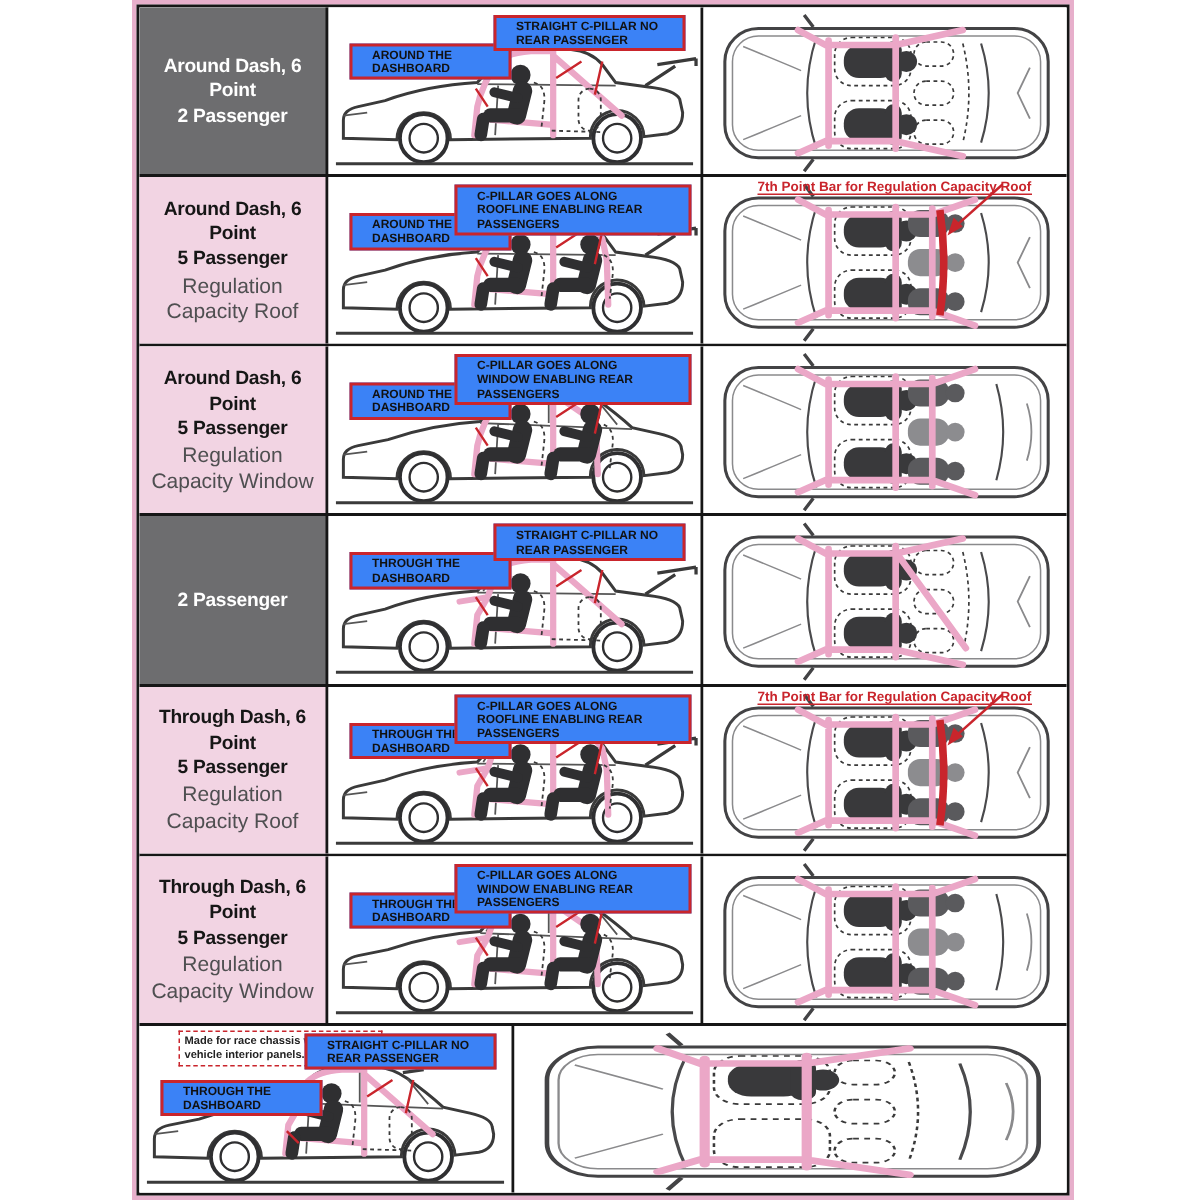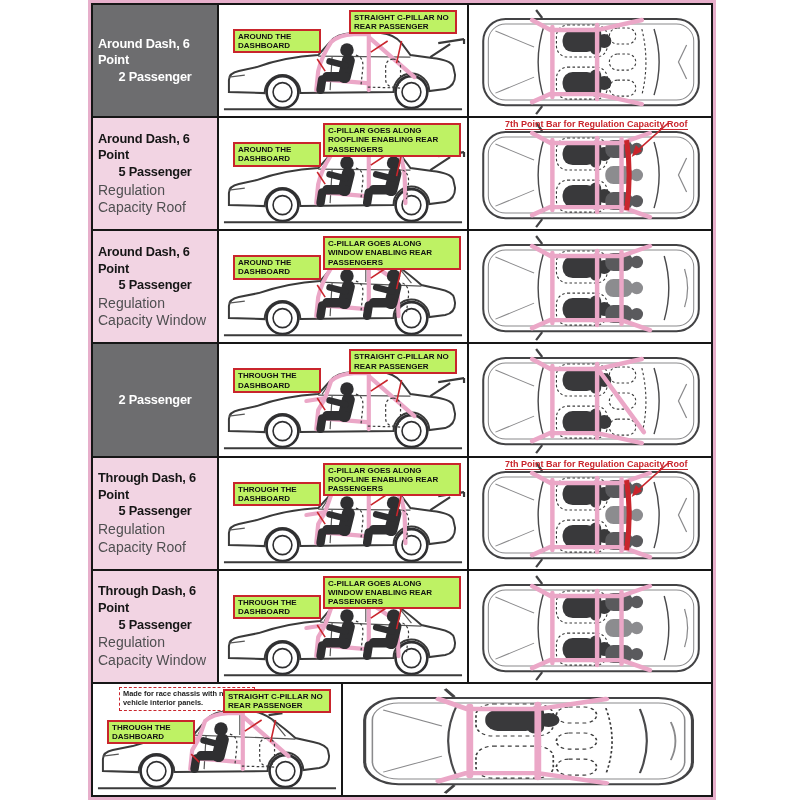--- a/index.html
+++ b/index.html
@@ -6,34 +6,34 @@
   body{width:800px;height:800px;font-family:"Liberation Sans",sans-serif;}
   .stage{position:relative;width:800px;height:800px;background:#fff;overflow:hidden;}
   .cage-table{position:absolute;left:88px;top:0;width:628px;height:800px;box-sizing:border-box;
     border:3px solid #e7afcb;background:#fff;}
   .table-inner{width:100%;height:100%;box-sizing:border-box;border:2px solid #161616;
     display:flex;flex-direction:column;}
   .row{flex:1;display:flex;min-height:0;border-bottom:2px solid #161616;background:#fff;}
   .row:last-child{border-bottom:none;}
   .cell-label{flex:0 0 126px;width:126px;box-sizing:border-box;border-right:2px solid #161616;
     display:flex;flex-direction:column;justify-content:center;align-items:center;
-    padding:4px 5px;}
+    text-align:center;padding:4px 5px;}
   .cell-label.gray{background:#6d6d6f;color:#ffffff;}
   .cell-label.pink{background:#f2d4e3;color:#161616;}
   .label-line{font-weight:bold;font-size:12.8px;line-height:1.3;letter-spacing:-0.2px;}
   .label-sub{font-size:14px;line-height:1.25;margin-top:1px;}
   .gray .label-sub{color:#ffffff;}
   .pink .label-sub{color:#4f4f51;}
   .label-sub:empty{display:none;}
   .cell-side{flex:0 0 250px;width:250px;position:relative;box-sizing:border-box;
     border-right:2px solid #161616;background:#fff;overflow:hidden;}
   .cell-top{flex:1;position:relative;background:#fff;overflow:hidden;}
   svg.art{position:absolute;left:0;top:0;width:100%;height:100%;display:block;}
-  .callout{position:absolute;background:#bef264;border:2px solid #c9252c;color:#111;
-    font-weight:bold;font-size:8px;line-height:1.15;padding:1px 3px;z-index:3;}
+  .callout{position:absolute;background:#3b82f6;border:2px solid #c9252c;color:#111;
+    font-weight:bold;font-size:8px;line-height:1.15;padding:1px 13px;z-index:3;}
   .dash-box{left:14px;top:24px;width:78px;}
   .row--race .dash-box{top:36px;}
   .cpillar-box{top:5px;right:6px;width:128px;}
   .cpillar-box.narrow{width:98px;right:10px;}
   .race-note{position:absolute;left:26px;top:3px;width:128px;border:1.5px dashed #c9252c;
     color:#222;font-weight:bold;font-size:7.4px;line-height:1.2;padding:2px 3px;background:#fff;z-index:3;}
   .seventh-note{position:absolute;top:1px;left:36px;color:#c9252c;font-weight:bold;font-size:9px;
     border-bottom:1.5px solid #c9252c;white-space:nowrap;z-index:3;text-align:center;}
 </style>
 </head>

